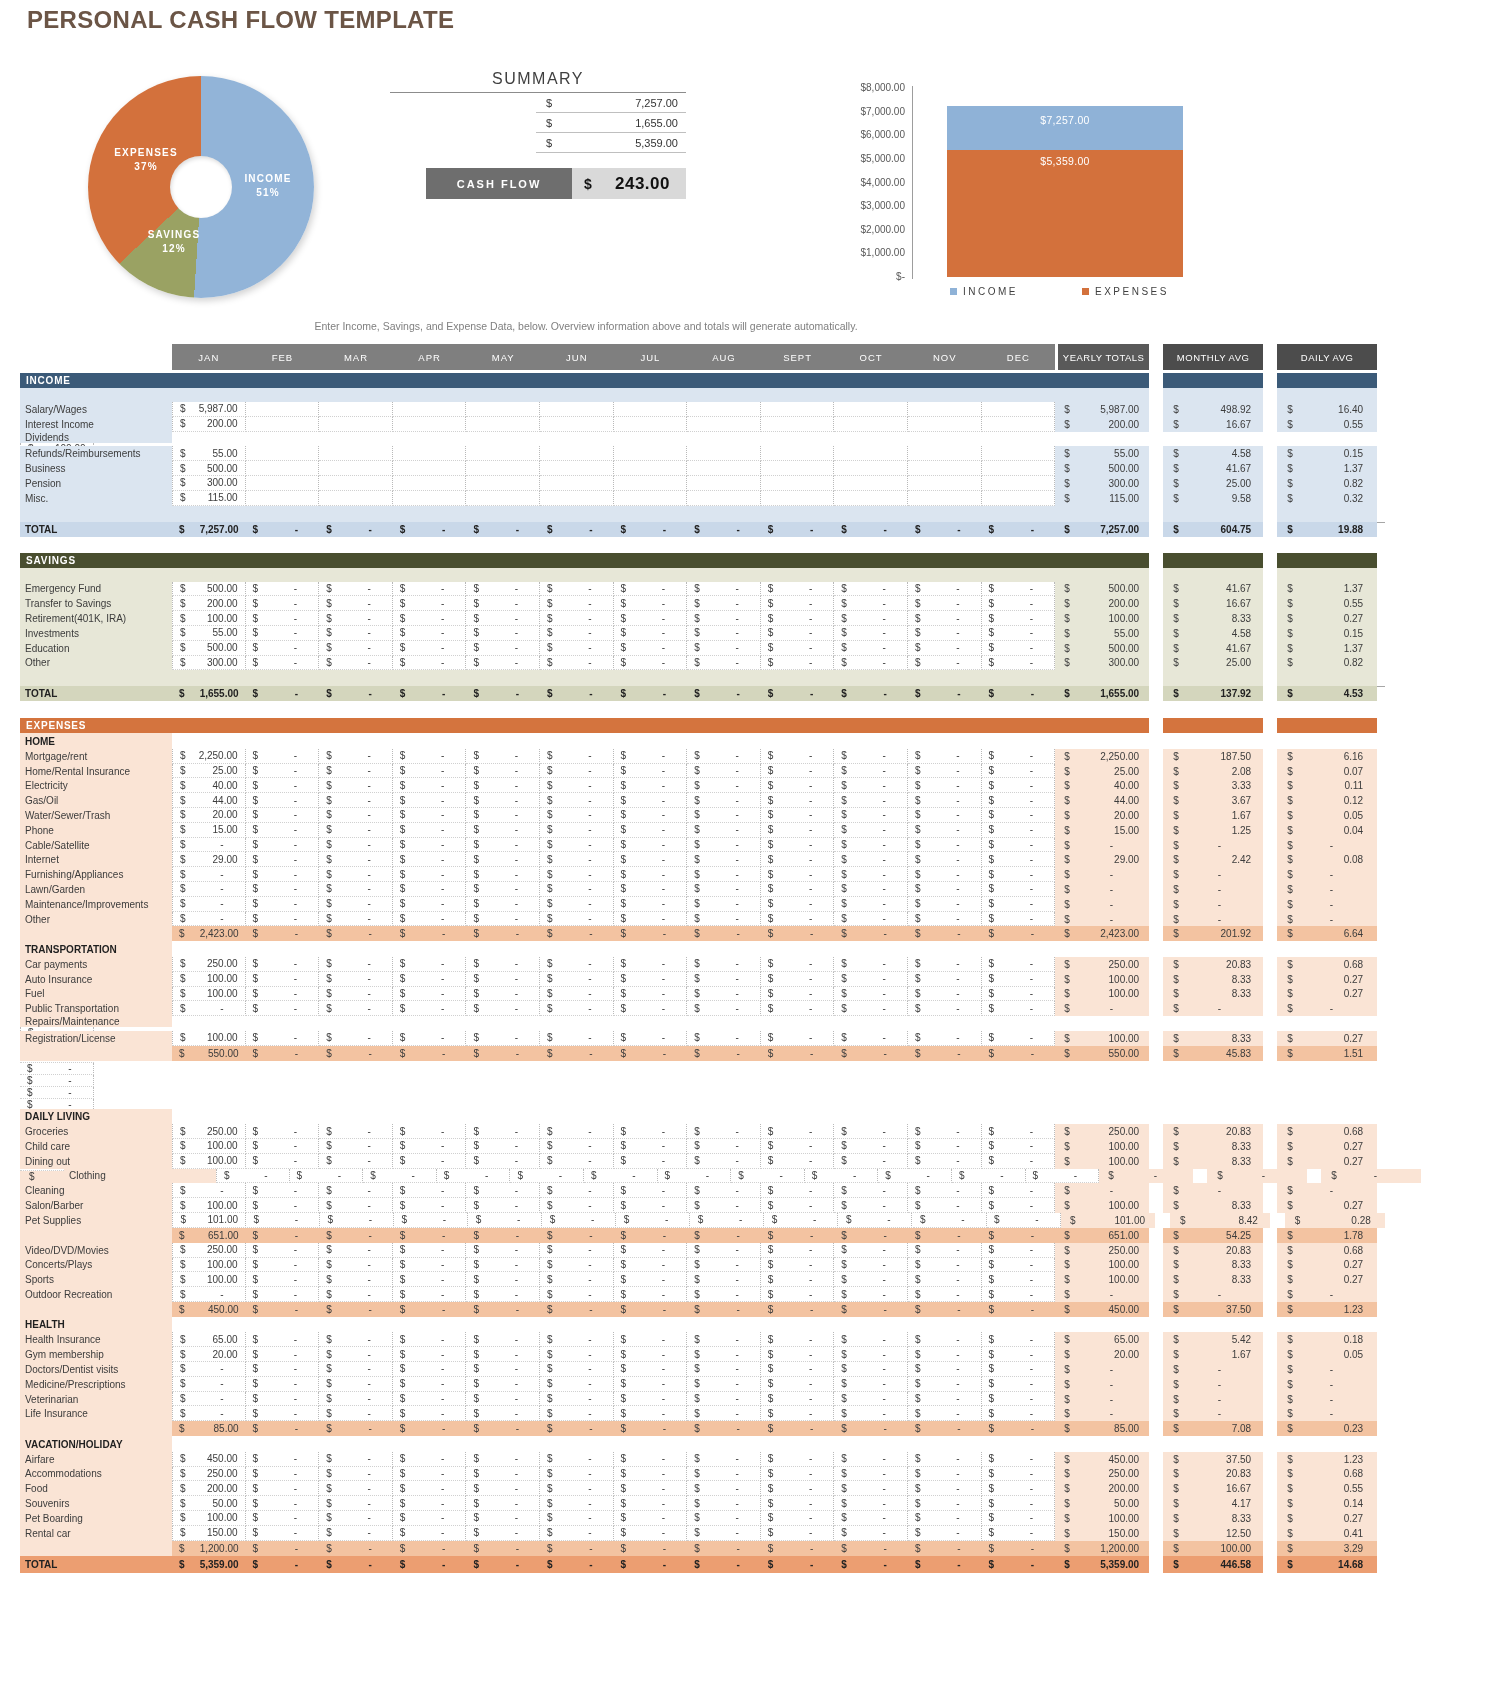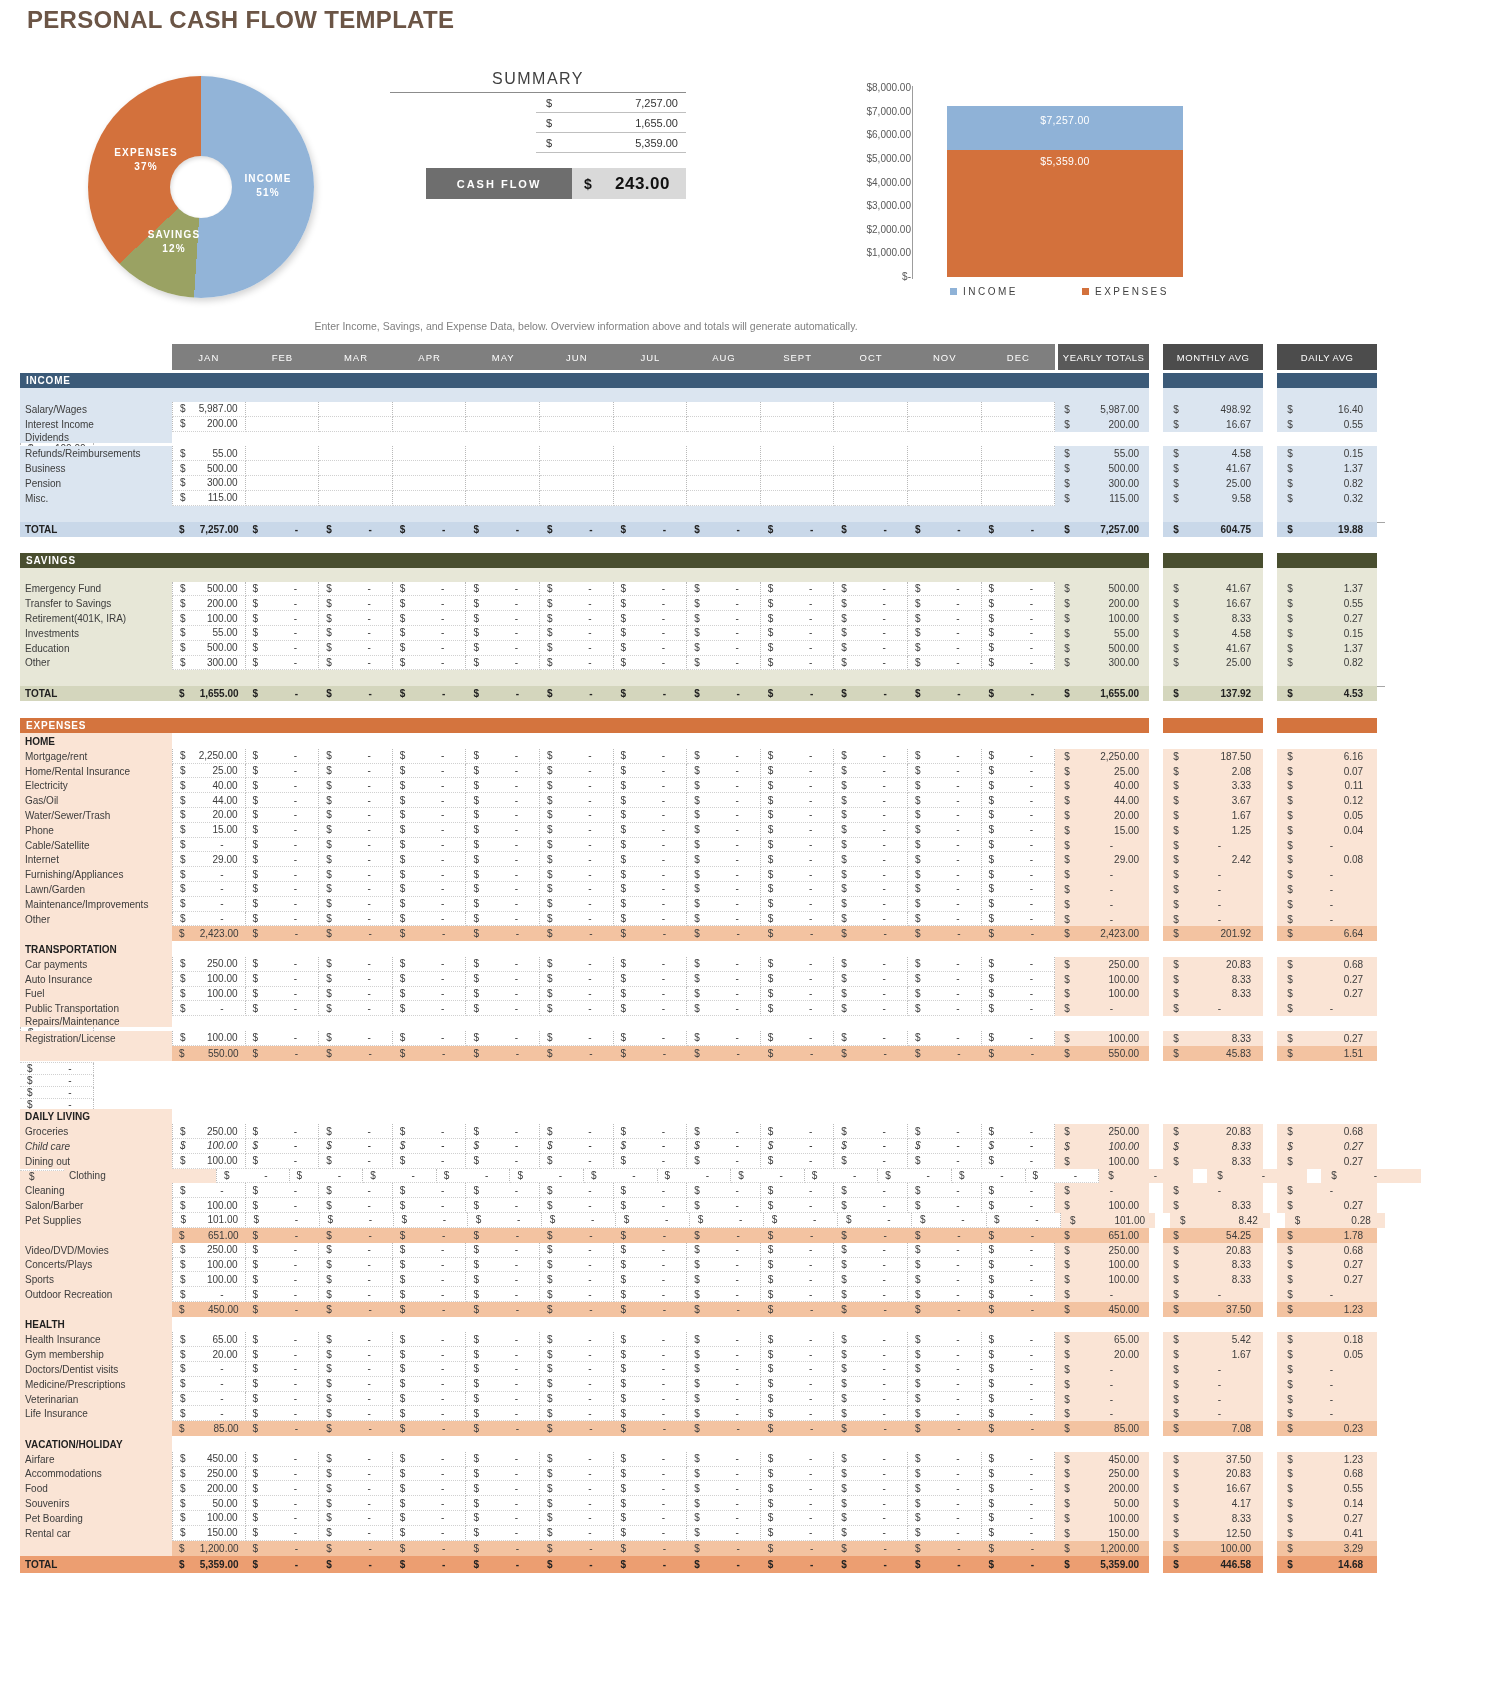--- a/index.html
+++ b/index.html
@@ -25,21 +25,21 @@
   .sumband{width:146px; color:#fff; display:flex; align-items:center; justify-content:flex-end; padding-right:10px; box-sizing:border-box; font-size:10.5px; letter-spacing:2px;}
   .sumval{flex:1; display:flex; align-items:center; justify-content:space-between; border-bottom:1px solid #bfbfbf; font-size:11px; color:#333; padding:0 8px 0 10px; box-sizing:border-box;}
   .cashflow{display:flex; height:31px; margin-top:15px;padding-left:36px;}
   .cf-band{width:146px; background:var(--cashflow_band,#6e6e6e); color:#fff; font-weight:bold; font-size:11px; letter-spacing:2px; display:flex; align-items:center; justify-content:center;}
   .cf-val{flex:1; background:var(--cashflow_value_bg,#d9d9d9); display:flex; align-items:center; justify-content:space-between; padding:0 16px 0 12px; font-weight:bold; color:#111;}
   .cf-val .cur{font-size:14px;}
   .cf-val .val{font-size:17px; letter-spacing:0.5px;}
 
   
   .barchart{position:absolute; left:810px; top:55px; width:600px; height:262px;}
-  .btick{position:absolute; left:11px; width:90px; text-align:right; font-size:10px; color:#595959;}
+  .btick{position:absolute; left:5px; width:90px; text-align:right; font-size:10px; color:#595959;}
   .axisline{position:absolute; left:102px; top:31px; width:1px; height:193px; background:#9d9d9d;}
   .barcol{position:absolute; left:137px; top:0; width:236px; height:224px;}
   .bseg{position:absolute; left:0; width:100%;}
   .bseg.back{z-index:1;} .bseg.front{z-index:2;}
   .blabel{position:absolute; left:0; width:100%; text-align:center; color:#fff; font-size:10.5px; z-index:3; letter-spacing:0.3px;}
   .blegend{position:absolute; top:231px; left:140px; display:flex; gap:64px;}
   .bleg-item{display:flex; align-items:center; gap:6px; font-size:10px; letter-spacing:2.5px; color:#3f3f3f;}
   .legsq{width:7px; height:7px; display:inline-block;}
 
   
@@ -3297,21 +3297,21 @@
           </div>
         </div>
         <div class="c c-g2"></div>
         <div class="c c-davg tint">
           <div class="cellin">
             <div class="cur">$</div>
             <div class="val">0.68</div>
           </div>
         </div>
       </div>
-      <div class="r t-expenses" style="height: 14.8px; font-style: italic;">
+      <div class="r t-expenses" style="height: 14.8px;">
         <div class="c c-label tint rowlabel">Child care</div>
         <div class="c c-m input">
           <div class="cellin">
             <div class="cur">$</div>
             <div class="val">100.00</div>
           </div>
         </div>
         <div class="c c-m input">
           <div class="cellin isdash">
             <div class="cur">$</div>

